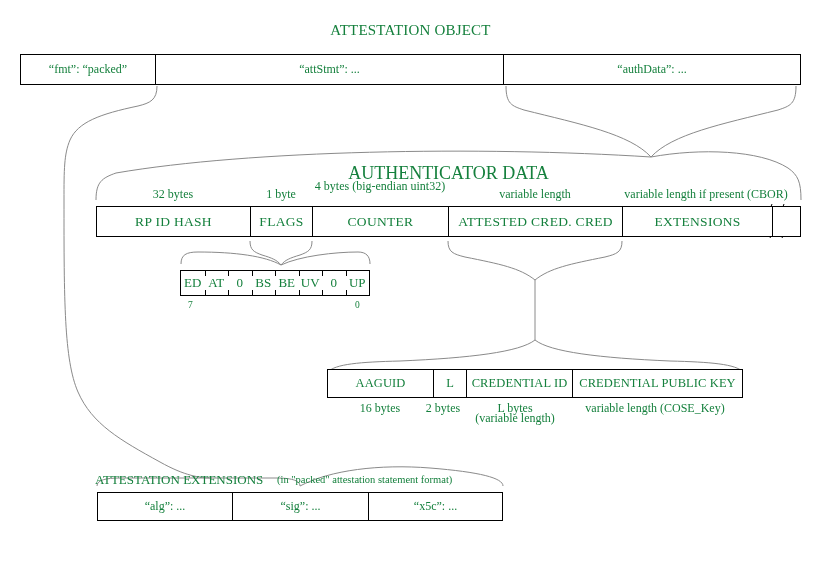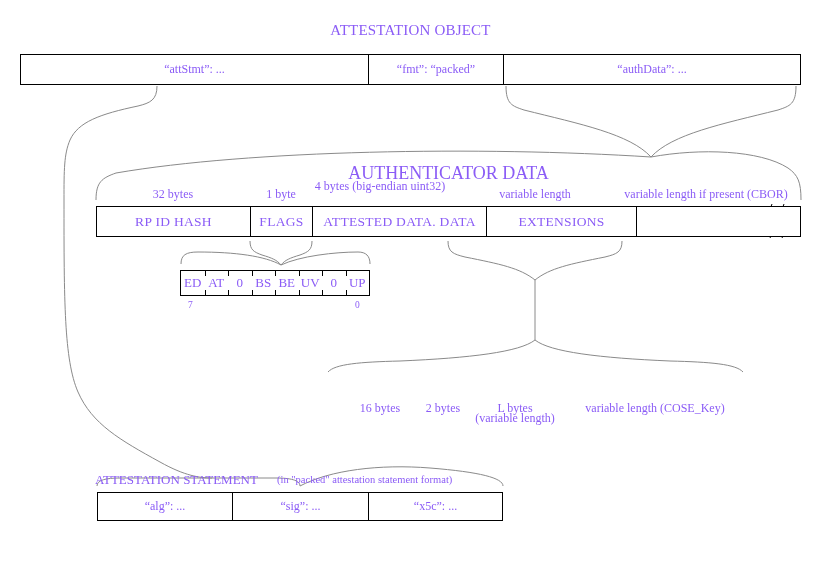--- a/index.html
+++ b/index.html
@@ -6,21 +6,21 @@
     margin: 0;
     padding: 0;
     background: #ffffff;
   }
   #page {
     position: relative;
     width: 821px;
     height: 565px;
     background: #ffffff;
     font-family: "Liberation Serif", "DejaVu Serif", serif;
-    color: #8b5cf6;
+    color: #15803d;
     overflow: hidden;
   }
   #connectors {
     position: absolute;
     left: 0;
     top: 0;
     width: 821px;
     height: 565px;
     pointer-events: none;
   }
@@ -166,62 +166,69 @@
       <path d="M 535 340 C 550 352, 600 358, 670 361 C 710 362, 736 364, 743 372"></path>
 
       <path d="M 772 204 C 766 214, 778 226, 770 238" stroke="#000000"></path>
       <path d="M 784 204 C 778 214, 790 226, 782 238" stroke="#000000"></path>
     </g>
   </svg>
 
   <div class="abs doc-title" style="left:0; top:22px; width:821px;">ATTESTATION OBJECT</div>
 
   <div class="boxrow" id="top-row">
+    <div class="cell" style="flex:0 0 135px;">“fmt”: “packed”</div>
     <div class="cell" style="flex:0 0 348px;">“attStmt”: ...</div>
-    <div class="cell" style="flex:0 0 135px;">“fmt”: “packed”</div>
     <div class="cell" style="flex:1 1 auto;">“authData”: ...</div>
   </div>
 
   <div class="abs sect-title" style="left:96px; top:163px; width:705px;">AUTHENTICATOR DATA</div>
 
   <div class="cap" style="left:173px; top:188px;">32 bytes</div>
   <div class="cap" style="left:281px; top:188px;">1 byte</div>
   <div class="cap" style="left:380px; top:180px;">4 bytes (big-endian uint32)</div>
   <div class="cap" style="left:535px; top:188px;">variable length</div>
   <div class="cap" style="left:706px; top:188px;">variable length if present (CBOR)</div>
 
   <div class="boxrow" id="authrow">
     <div class="cell" style="flex:0 0 154px;">RP ID HASH</div>
     <div class="cell" style="flex:0 0 62px;">FLAGS</div>
-    <div class="cell" style="flex:0 0 174px;">ATTESTED DATA. DATA</div>
+    <div class="cell" style="flex:0 0 136px;">COUNTER</div>
+    <div class="cell" style="flex:0 0 174px;">ATTESTED CRED. CRED</div>
     <div class="cell" style="flex:0 0 150px;">EXTENSIONS</div>
     <div class="cell" style="flex:1 1 auto;"></div>
   </div>
 
   <div id="flagsbox">
     <div class="bit">ED</div>
     <div class="bit">AT</div>
     <div class="bit">0</div>
     <div class="bit">BS</div>
     <div class="bit">BE</div>
     <div class="bit">UV</div>
     <div class="bit">0</div>
     <div class="bit">UP</div>
   </div>
   <div class="bit-index" style="left:188px; top:300px;">7</div>
   <div class="bit-index" style="left:355px; top:300px;">0</div>
 
+  <div class="boxrow" id="acdrow">
+    <div class="cell" style="flex:0 0 106px;">AAGUID</div>
+    <div class="cell" style="flex:0 0 33px;">L</div>
+    <div class="cell" style="flex:0 0 106px;">CREDENTIAL ID</div>
+    <div class="cell" style="flex:1 1 auto;">CREDENTIAL PUBLIC KEY</div>
+  </div>
 
   <div class="cap" style="left:380px; top:402px;">16 bytes</div>
   <div class="cap" style="left:443px; top:402px;">2 bytes</div>
   <div class="cap" style="left:515px; top:402px;">L bytes</div>
   <div class="cap" style="left:515px; top:412px;">(variable length)</div>
   <div class="cap" style="left:655px; top:402px;">variable length (COSE_Key)</div>
 
-  <div class="abs sect-title-left" style="left:95px; top:472px;">ATTESTATION STATEMENT</div>
+  <div class="abs sect-title-left" style="left:95px; top:472px;">ATTESTATION EXTENSIONS</div>
   <div class="abs sect-note" style="left:277px; top:474px;">(in "packed" attestation statement format)</div>
 
   <div class="boxrow" id="attstmtrow">
     <div class="cell" style="flex:0 0 135px;">“alg”: ...</div>
     <div class="cell" style="flex:0 0 136px;">“sig”: ...</div>
     <div class="cell" style="flex:1 1 auto;">“x5c”: ...</div>
   </div>
 
 </div>
 

